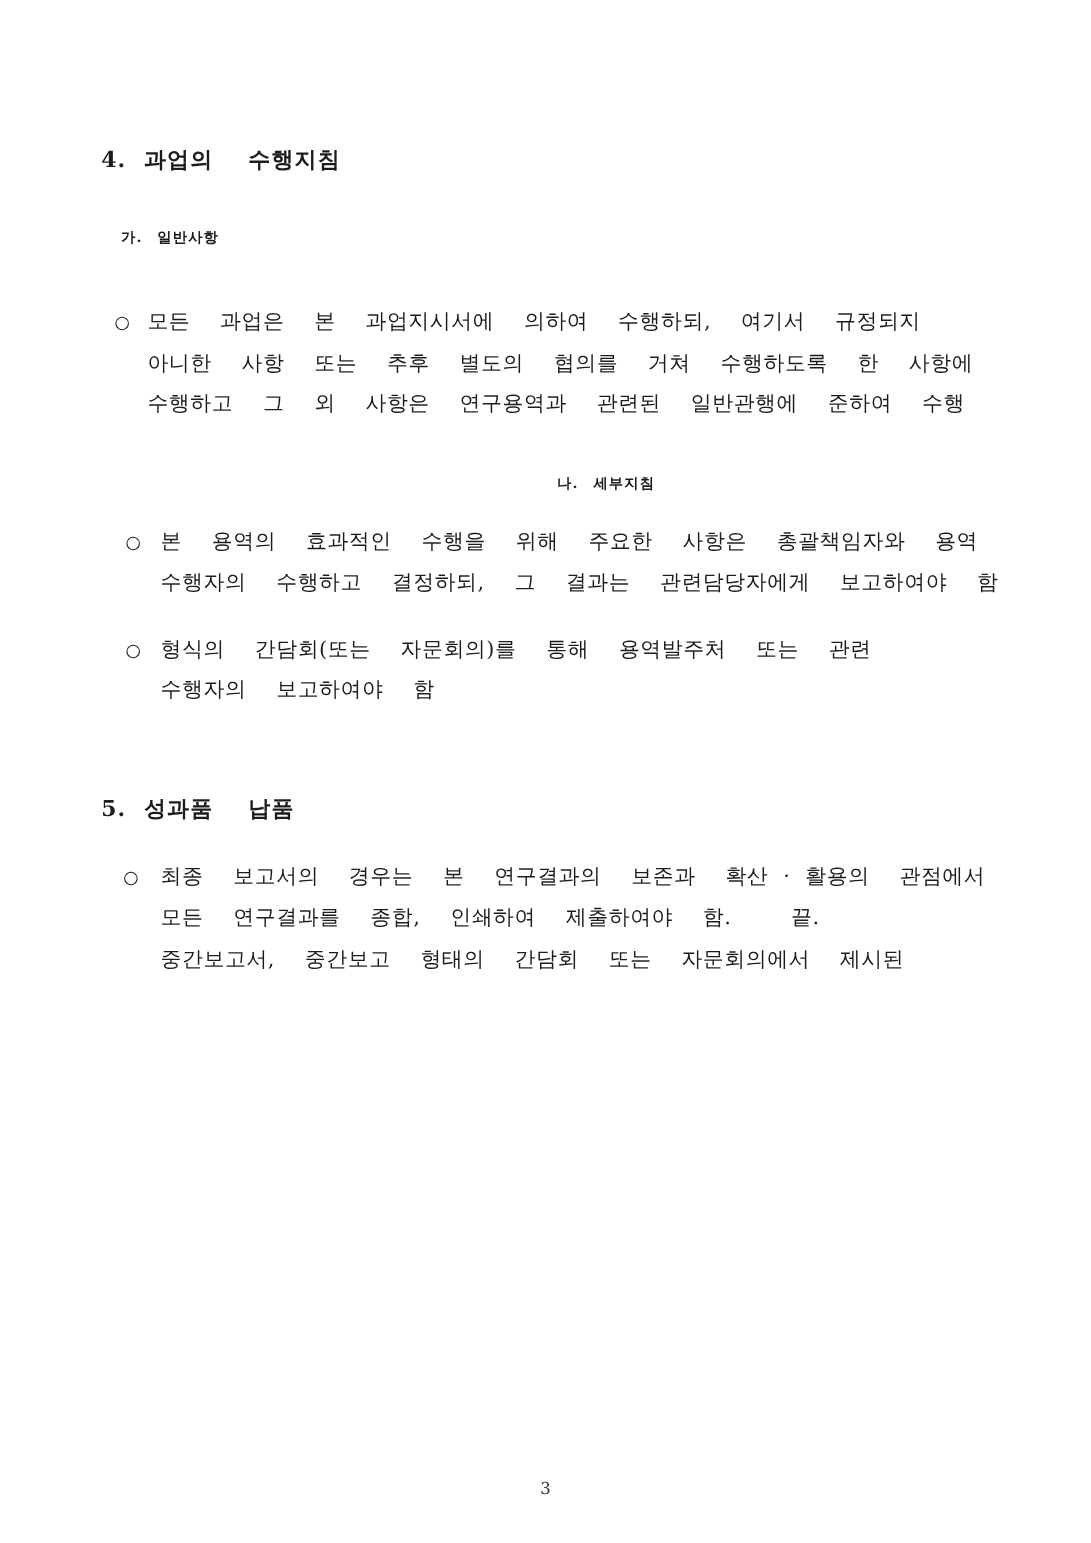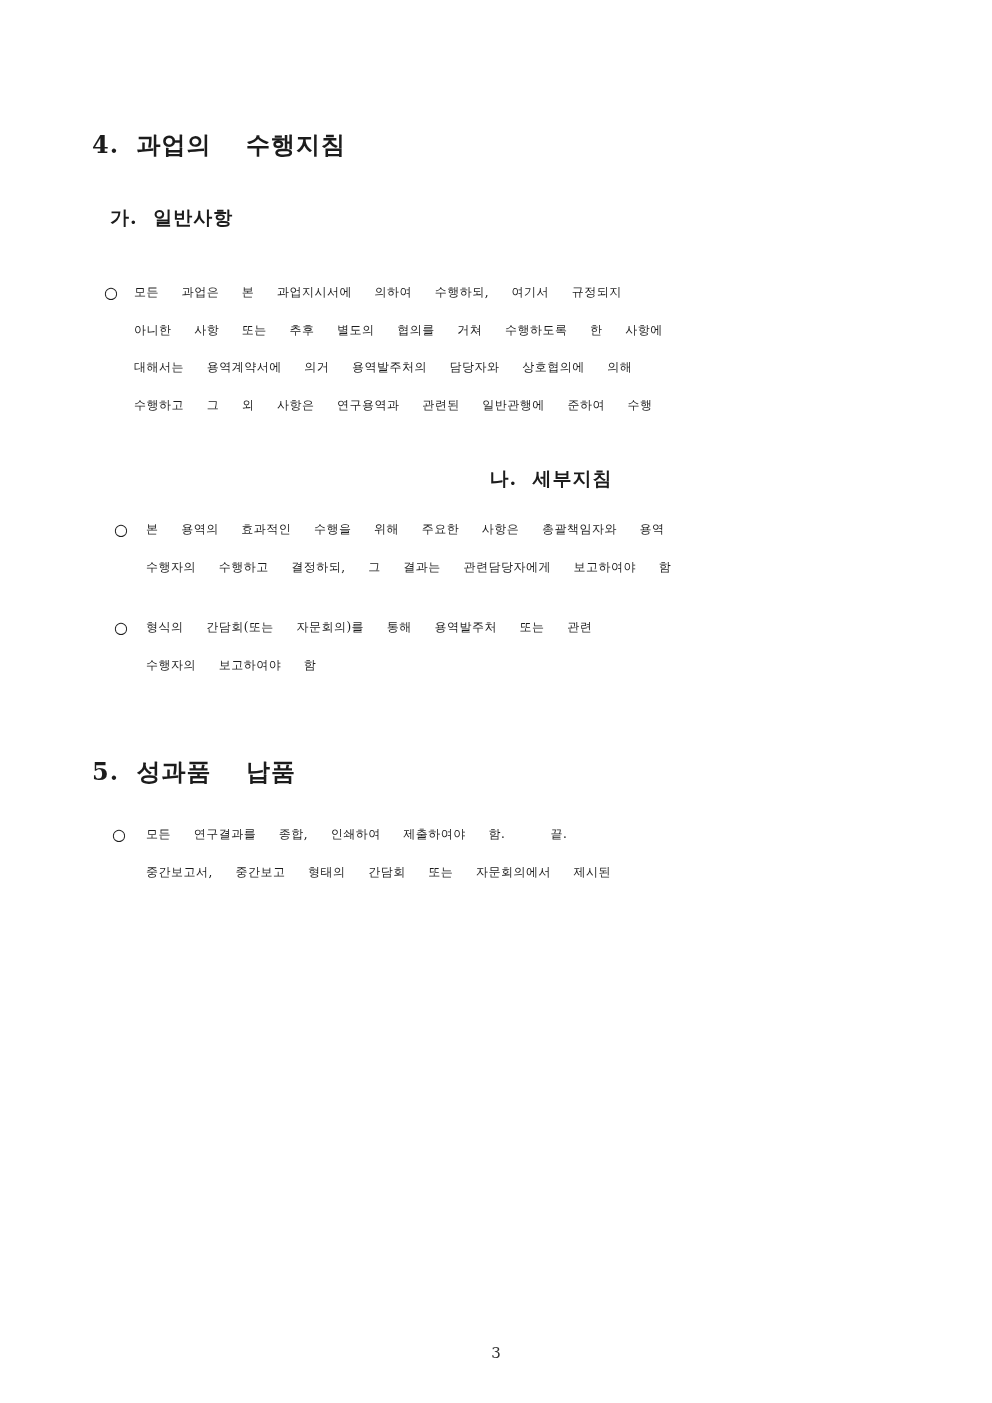--- a/index.html
+++ b/index.html
@@ -11,32 +11,32 @@
     position: relative;
     width: 992px;
     height: 1403px;
     background: #ffffff;
     overflow: hidden;
     font-family: "DejaVu Serif", "Liberation Serif", serif;
     color: #1c1c1c;
   }
   .heading-1 {
     margin: 0;
-    font-size: 24px;
+    font-size: 20px;
     line-height: 28px;
     font-weight: bold;
     letter-spacing: 1px;
     word-spacing: 8px;
     white-space: pre-wrap;
   }
   .h4-heading { margin-top: 131px; margin-left: 92px; }
   .h5-heading { margin-top: 74px;  margin-left: 92px; }
   .heading-2 {
     margin: 0;
-    font-size: 19px;
+    font-size: 13px;
     line-height: 28px;
     font-weight: bold;
     letter-spacing: 1px;
     word-spacing: 8px;
     white-space: pre-wrap;
   }
   .ga-heading { margin-top: 44px; margin-left: 110px; }
   .na-heading { margin-top: 40px; margin-left: 110px; text-align: center; }
   .bullet {
     position: relative;
@@ -47,21 +47,21 @@
     left: 0;
     top: 0;
     width: 30px;
     font-size: 16px;
     line-height: 37.5px;
     letter-spacing: 0;
     word-spacing: 0;
   }
   .bullet .lines { display: block; }
   .text-line {
-    font-size: 12px;
+    font-size: 19px;
     line-height: 37.5px;
     letter-spacing: 0.5px;
     word-spacing: 7px;
     white-space: pre-wrap;
   }
   .b-s4a { margin-top: 43px; margin-left: 104px; padding-left: 30px; }
   .b-s4b1 { margin-top: 19px; margin-left: 114px; padding-left: 32px; }
   .b-s4b2 { margin-top: 23px; margin-left: 114px; padding-left: 32px; }
   .b-s5  { margin-top: 30px; margin-left: 112px; padding-left: 34px; }
   .page-number {
@@ -82,21 +82,20 @@
 
   <div class="heading-1 h4-heading">4. 과업의  수행지침</div>
 
   <div class="heading-2 ga-heading">가. 일반사항</div>
 
   <div class="bullet b-s4a">
     <span class="marker">○</span>
     <div class="lines">
       <div class="text-line">모든  과업은  본  과업지시서에  의하여  수행하되,  여기서  규정되지</div>
       <div class="text-line">아니한  사항  또는  추후  별도의  협의를  거쳐  수행하도록  한  사항에</div>
-      <div class="text-line">대해서는  용역계약서에  의거  용역발주처의  담당자와  상호협의에  의해</div>
       <div class="text-line">수행하고  그  외  사항은  연구용역과  관련된  일반관행에  준하여  수행</div>
     </div>
   </div>
 
   <div class="heading-2 na-heading">나. 세부지침</div>
 
   <div class="bullet b-s4b1">
     <span class="marker">○</span>
     <div class="lines">
       <div class="text-line">본  용역의  효과적인  수행을  위해  주요한  사항은  총괄책임자와  용역</div>
@@ -110,20 +109,21 @@
       <div class="text-line">형식의  간담회(또는  자문회의)를  통해  용역발주처  또는  관련</div>
       <div class="text-line">수행자의  보고하여야  함</div>
     </div>
   </div>
 
   <div class="heading-1 h5-heading">5. 성과품  납품</div>
 
   <div class="bullet b-s5">
     <span class="marker">○</span>
     <div class="lines">
+      <div class="text-line">최종  보고서의  경우는  본  연구결과의  보존과  확산 · 활용의  관점에서</div>
       <div class="text-line">모든  연구결과를  종합,  인쇄하여  제출하여야  함.    끝.</div>
       <div class="text-line">중간보고서,  중간보고  형태의  간담회  또는  자문회의에서  제시된</div>
     </div>
   </div>
 
   <div class="page-number">3</div>
 
 </div>
 
 </body></html>

